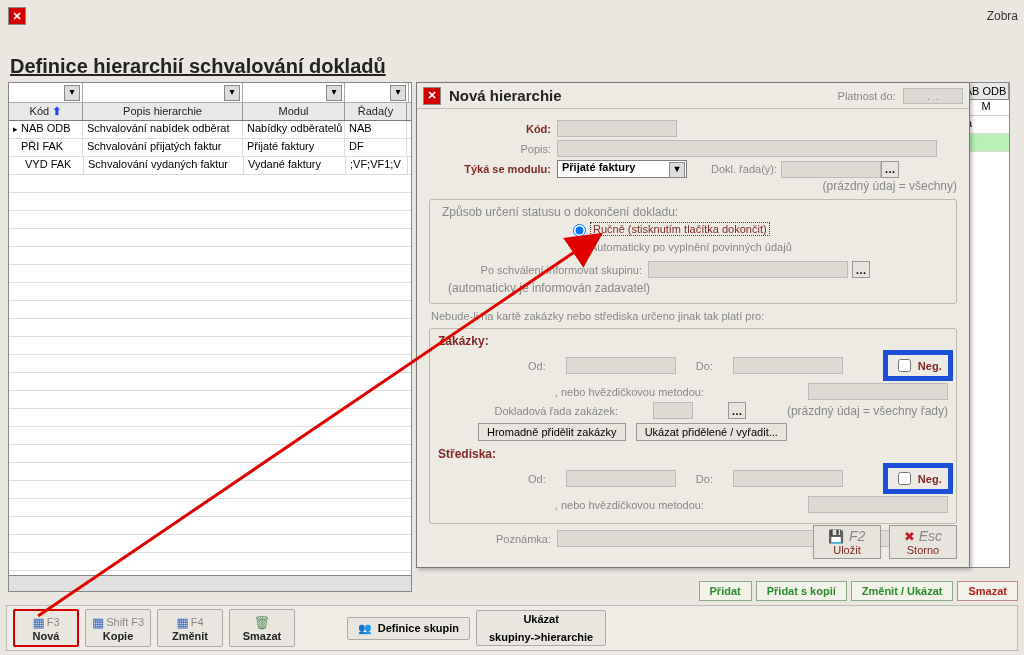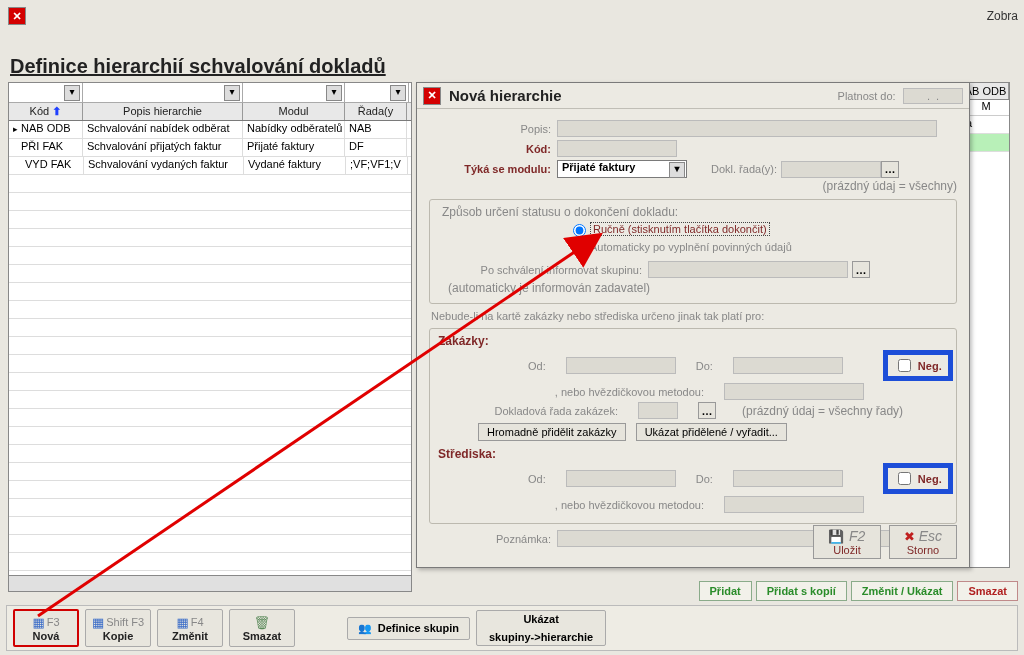--- a/index.html
+++ b/index.html
@@ -42,21 +42,21 @@
   .inp { height:17px; background:#dcdad2; border:1px solid #bbb; padding:0 3px;}
   .select { display:inline-block; height:18px; background:#fff; border:1px solid #7a7a7a; padding:0 18px 0 4px; position:relative; font-weight:bold;}
   .select::after { content:"▾"; position:absolute; right:1px; top:1px; width:14px; height:14px; background:#ddd; border:1px solid #888; text-align:center; line-height:12px; font-size:10px;}
   .fieldset { border:1px solid #bcb9af; border-radius:3px; padding:6px 8px 8px 8px; margin:6px 0;}
   .fieldset .legend { margin-top:-14px; background:#eceae3; display:inline-block; padding:0 4px; color:#888; font-size:12px;}
   .radio-row { margin-left:130px; display:flex; align-items:center; margin-top:2px;}
   .radio-row input { margin-right:4px;}
   .radio-row .opt1 { color:#7f2828; border:1px dotted #444; padding:0 2px;}
   .radio-row .opt2 { color:#888;}
   .smallnote { color:#888; font-size:12px;}
-  .range-row { display:flex; align-items:center; margin:2px 0; gap:20px; padding-left:90px;}
+  .range-row { display:flex; align-items:center; margin:2px 0; gap:20px; padding-left:90px;justify-content:space-between;}
   .range-row .rl { color:#888; text-align:right;}
   .range-row input.inp { width:110px;}
   .neg-box { display:flex; align-items:center; border:5px solid #1d4ed8; padding:1px 6px; gap:4px; color:#7f2828; font-weight:bold;}
   .btnbar { display:flex; gap:10px; margin-top:4px; padding-left:40px;}
   .flatbtn { border:1px solid #999; background:#e6e4dc; padding:2px 8px; font-size:11px; cursor:pointer;}
   .section-title { color:#7f2828; font-weight:bold; margin:3px 0 2px 0; font-size:12px;}
   .dlg-actions { position:absolute; bottom:8px; right:12px; display:flex; gap:8px;}
   .act-btn { border:1px solid #999; background:#e6e4dc; width:68px; height:34px; display:flex; flex-direction:column; align-items:center; justify-content:center; font-size:10px; cursor:pointer;}
   .act-btn .ico { font-size:13px;}
   .act-btn .shortcut { color:#888; font-size:14px;font-style:italic;}
@@ -136,26 +136,26 @@
   <div class="titlebar">
     <span class="close-btn tclose">✕</span>
     <span class="dtitle">Nová hierarchie</span>
     <span class="platnost">
       <span>Platnost do:</span>
       <input class="inp" value=".  ." style="">
     </span>
   </div>
   <div class="body">
     <div class="form-row">
+      <span class="lbl">Kód:</span>
+      <input class="inp" style="width: 120px;">
+    </div>
+    <div class="form-row">
       <span class="lbl gray">Popis:</span>
       <input class="inp" style="width: 380px;">
-    </div>
-    <div class="form-row">
-      <span class="lbl">Kód:</span>
-      <input class="inp" style="width: 120px;">
     </div>
     <div class="form-row">
       <span class="lbl">Týká se modulu:</span>
       <span class="select" style="width:130px">Přijaté faktury</span>
       <span style="margin-left:24px;color:#888">Dokl. řada(y):</span>
       <input class="inp" style="width: 100px; margin-left: 4px;">
       <span class="dots-btn">…</span>
     </div>
     <div class="form-row" style="justify-content:flex-end;margin-top:-2px">
       <span class="smallnote">(prázdný údaj = všechny)</span>

